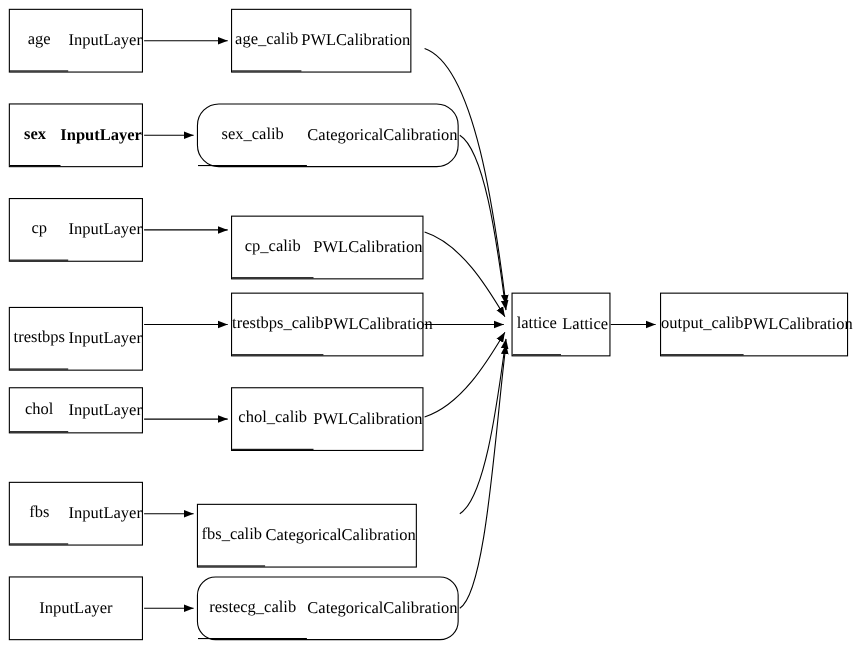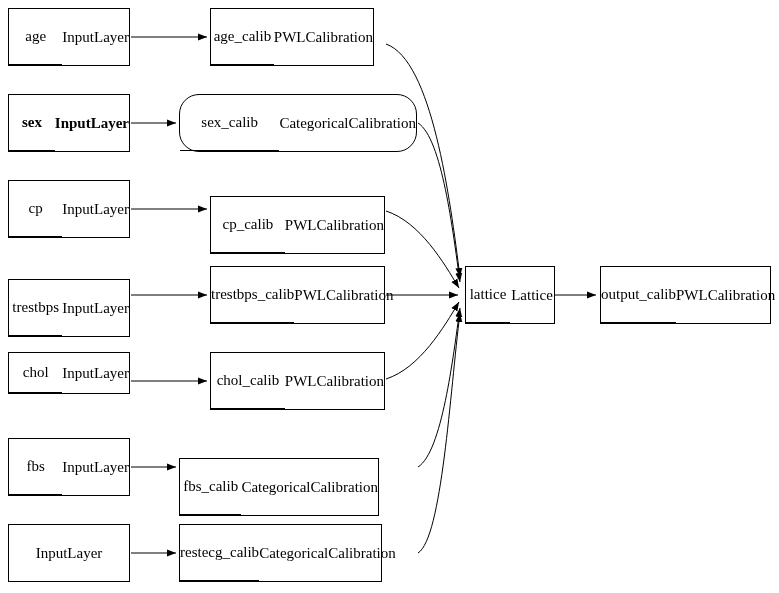--- a/index.html
+++ b/index.html
@@ -124,21 +124,21 @@
     <div class="cell">InputLayer</div>
   </div>
   <div class="node" style="left:179px;top:438px;width:200px;height:58px;margin-top:20px;">
     <div class="cell title">fbs_calib</div>
     <div class="cell">CategoricalCalibration</div>
   </div>
 
   <div class="node" style="left:8px;top:524px;width:122px;height:58px;">
     <div class="cell">InputLayer</div>
   </div>
-  <div class="node" style="left:179px;top:524px;width:203px;height:58px;">
+  <div class="node" style="left:179px;top:524px;width:238px;height:58px;border-radius:17px;">
     <div class="cell title">restecg_calib</div>
     <div class="cell">CategoricalCalibration</div>
   </div>
 
   <div class="node" style="left:465px;top:266px;width:90px;height:58px;">
     <div class="cell title">lattice</div>
     <div class="cell">Lattice</div>
   </div>
   <div class="node" style="left:600px;top:266px;width:171px;height:58px;">
     <div class="cell title">output_calib</div>

